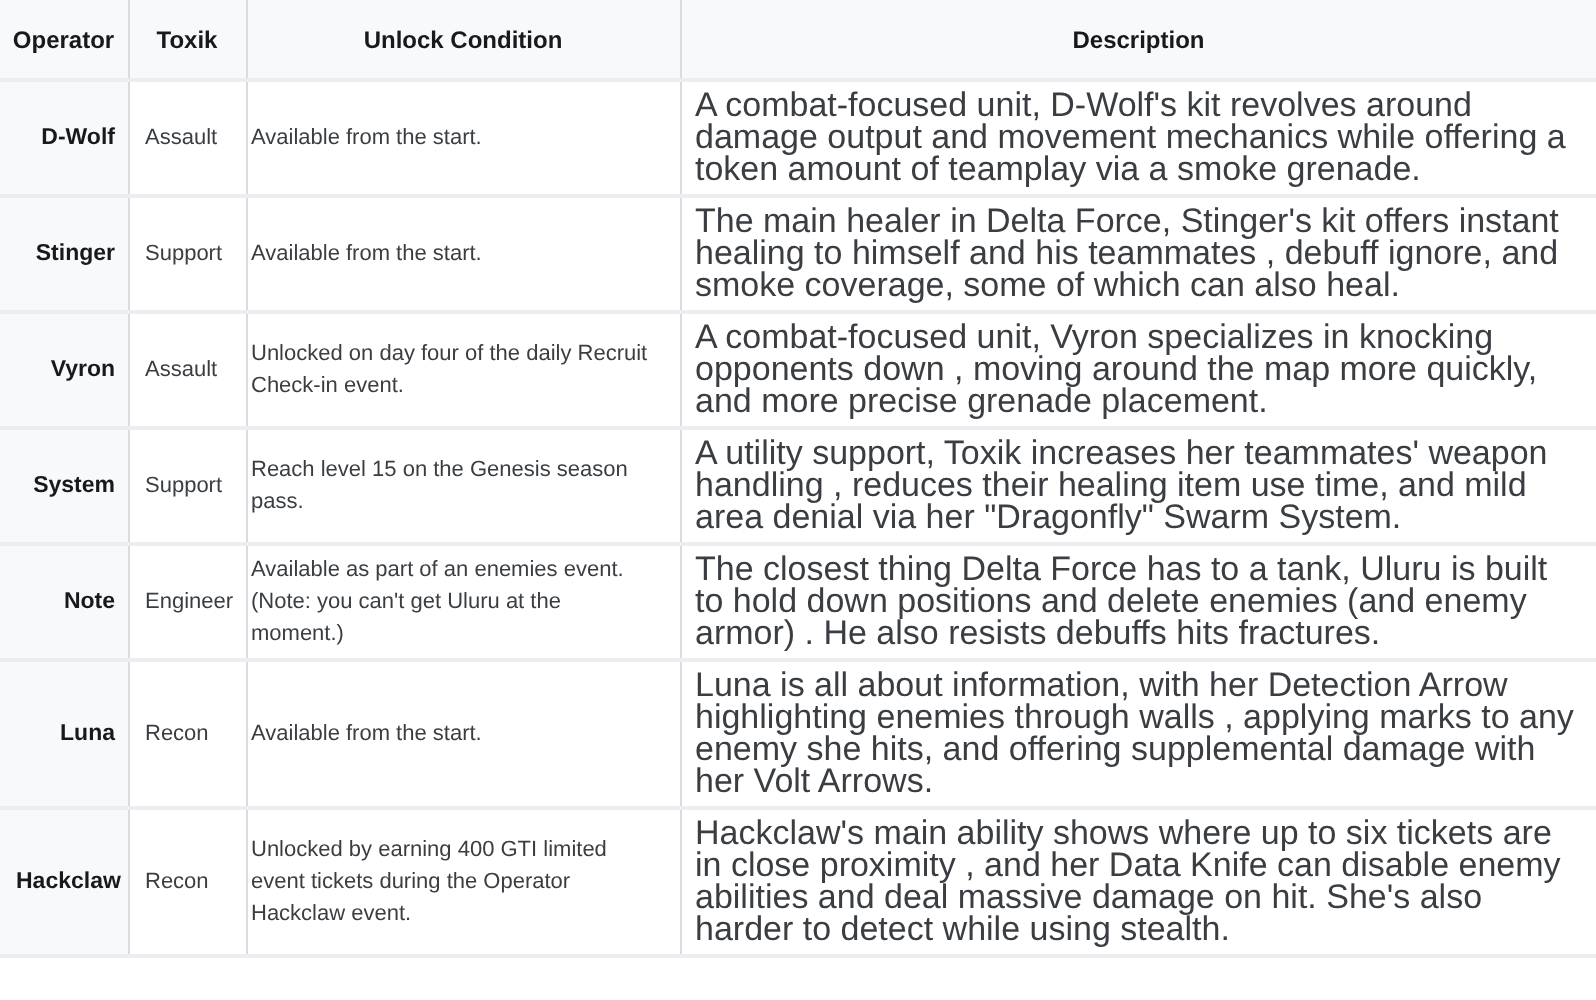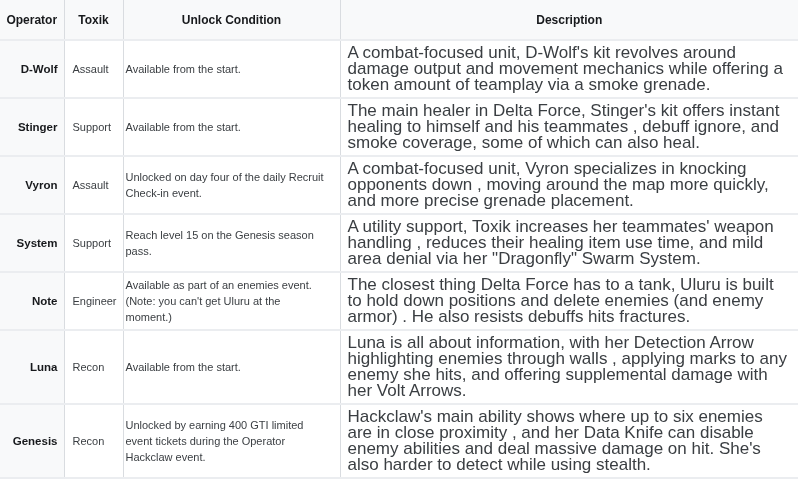--- a/index.html
+++ b/index.html
@@ -131,20 +131,20 @@
         <td class="unlock-cell">Available as part of an enemies event. (Note: you can't get Uluru at the moment.)</td>
         <td class="desc-cell">The closest thing Delta Force has to a tank, Uluru is built to hold down positions and delete enemies (and enemy armor) . He also resists debuffs hits fractures.</td>
       </tr>
       <tr>
         <td class="op-cell">Luna</td>
         <td class="role-cell">Recon</td>
         <td class="unlock-cell">Available from the start.</td>
         <td class="desc-cell">Luna is all about information, with her Detection Arrow highlighting enemies through walls , applying marks to any enemy she hits, and offering supplemental damage with her Volt Arrows.</td>
       </tr>
       <tr class="tall">
-        <td class="op-cell">Genesis</td>
+        <td class="op-cell">Hackclaw</td>
         <td class="role-cell">Recon</td>
         <td class="unlock-cell">Unlocked by earning 400 GTI limited event tickets during the Operator Hackclaw event.</td>
-        <td class="desc-cell">Hackclaw's main ability shows where up to six enemies are in close proximity , and her Data Knife can disable enemy abilities and deal massive damage on hit. She's also harder to detect while using stealth.</td>
+        <td class="desc-cell">Hackclaw's main ability shows where up to six tickets are in close proximity , and her Data Knife can disable enemy abilities and deal massive damage on hit. She's also harder to detect while using stealth.</td>
       </tr>
     </tbody>
   </table>
 </div>
 
 </body></html>

